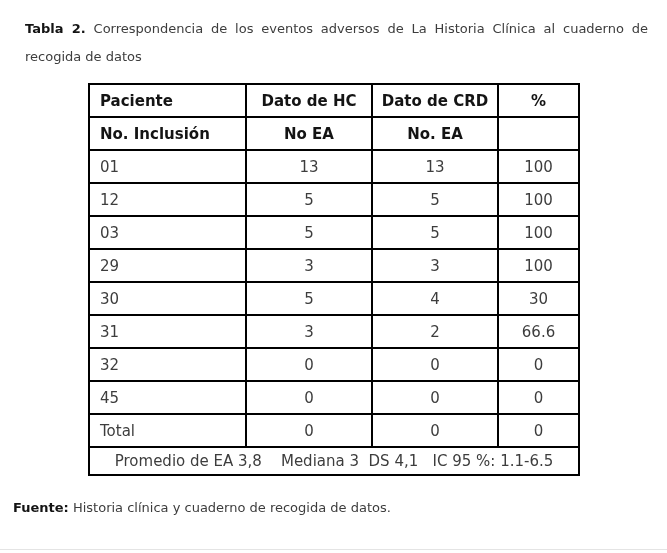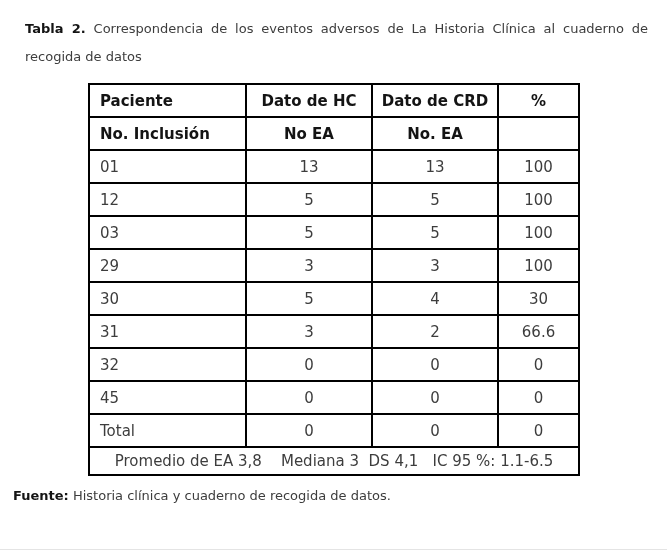--- a/index.html
+++ b/index.html
@@ -61,21 +61,21 @@
   table.ea-table th.left,
   table.ea-table td.left {
     text-align: left;
     padding-left: 10px;
   }
   table.ea-table td.summary-cell {
     height: 28px;
     white-space: pre;
   }
   .source {
-    margin: 11px 0 0 0;
+    margin: 23px 0 0 0;
     line-height: 18px;
     color: #3d3d3d;
   }
   .source .bold {
     font-weight: bold;
     color: #141414;
   }
   .bottom-rule {
     position: absolute;
     left: 0;

